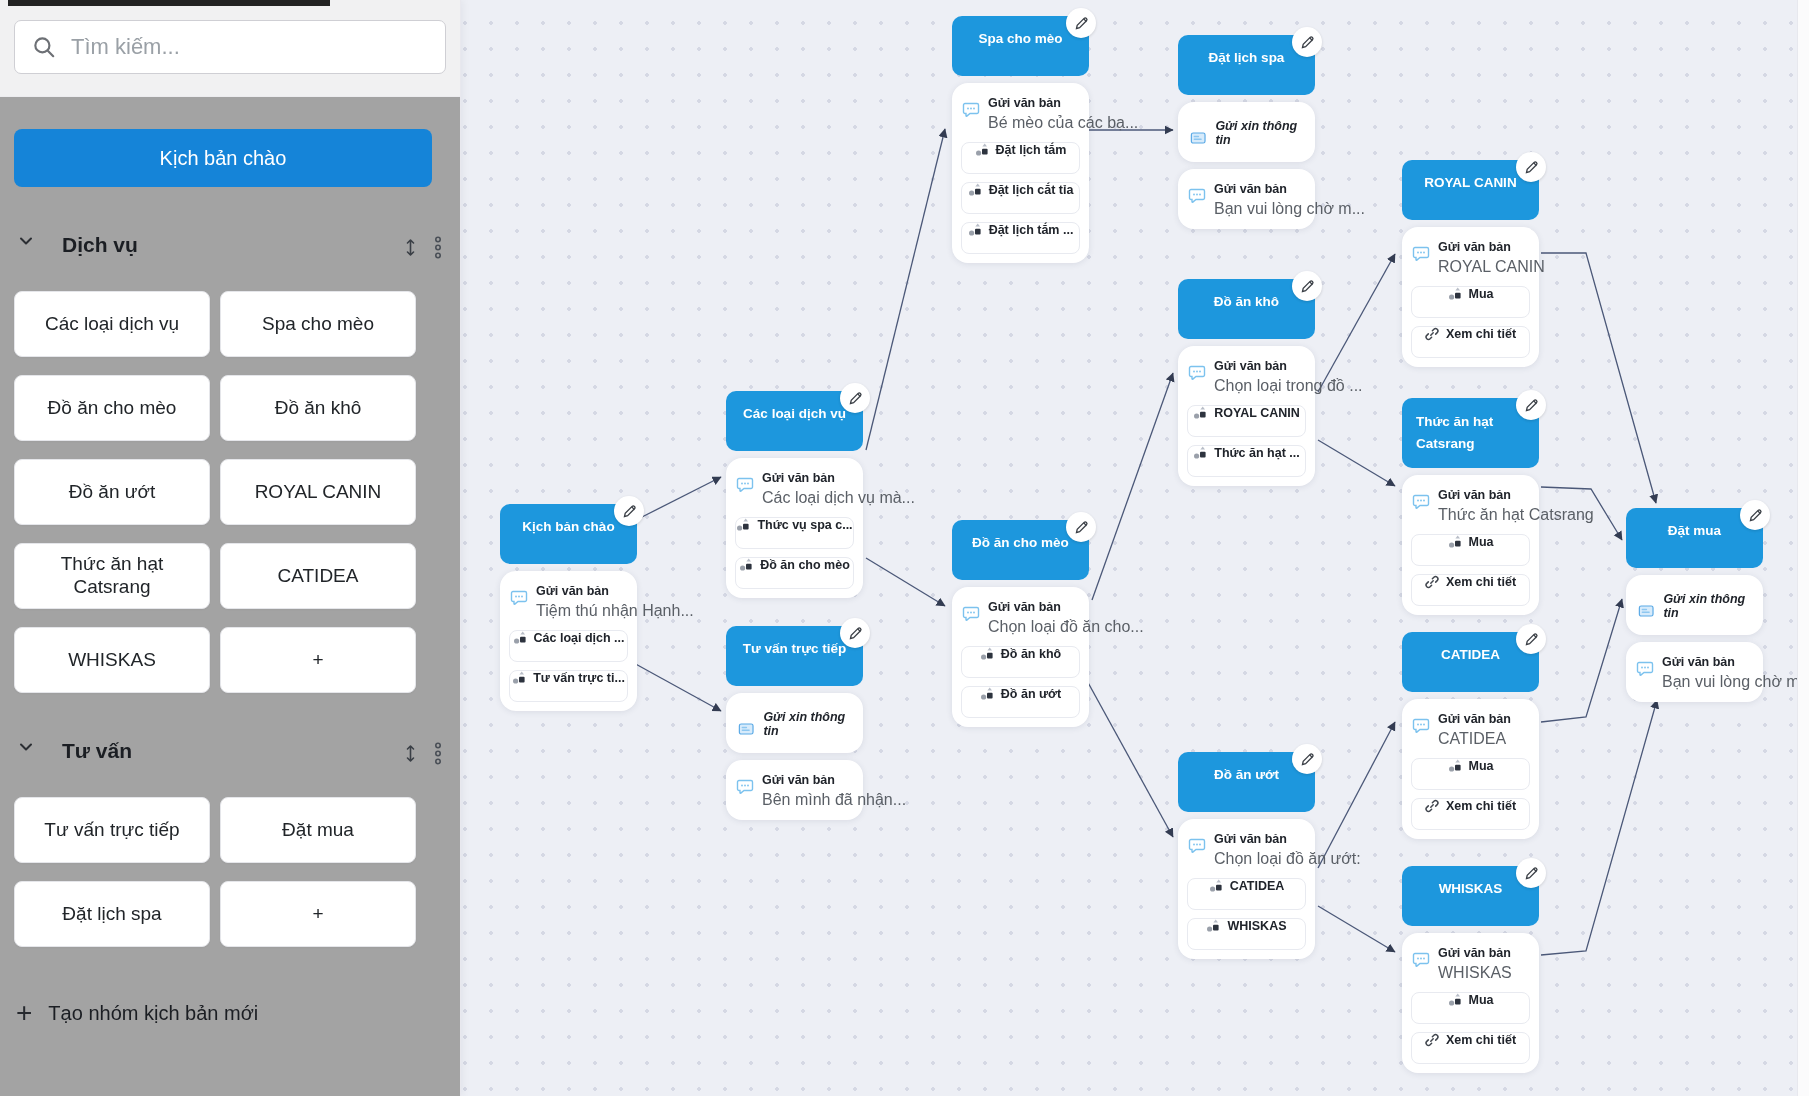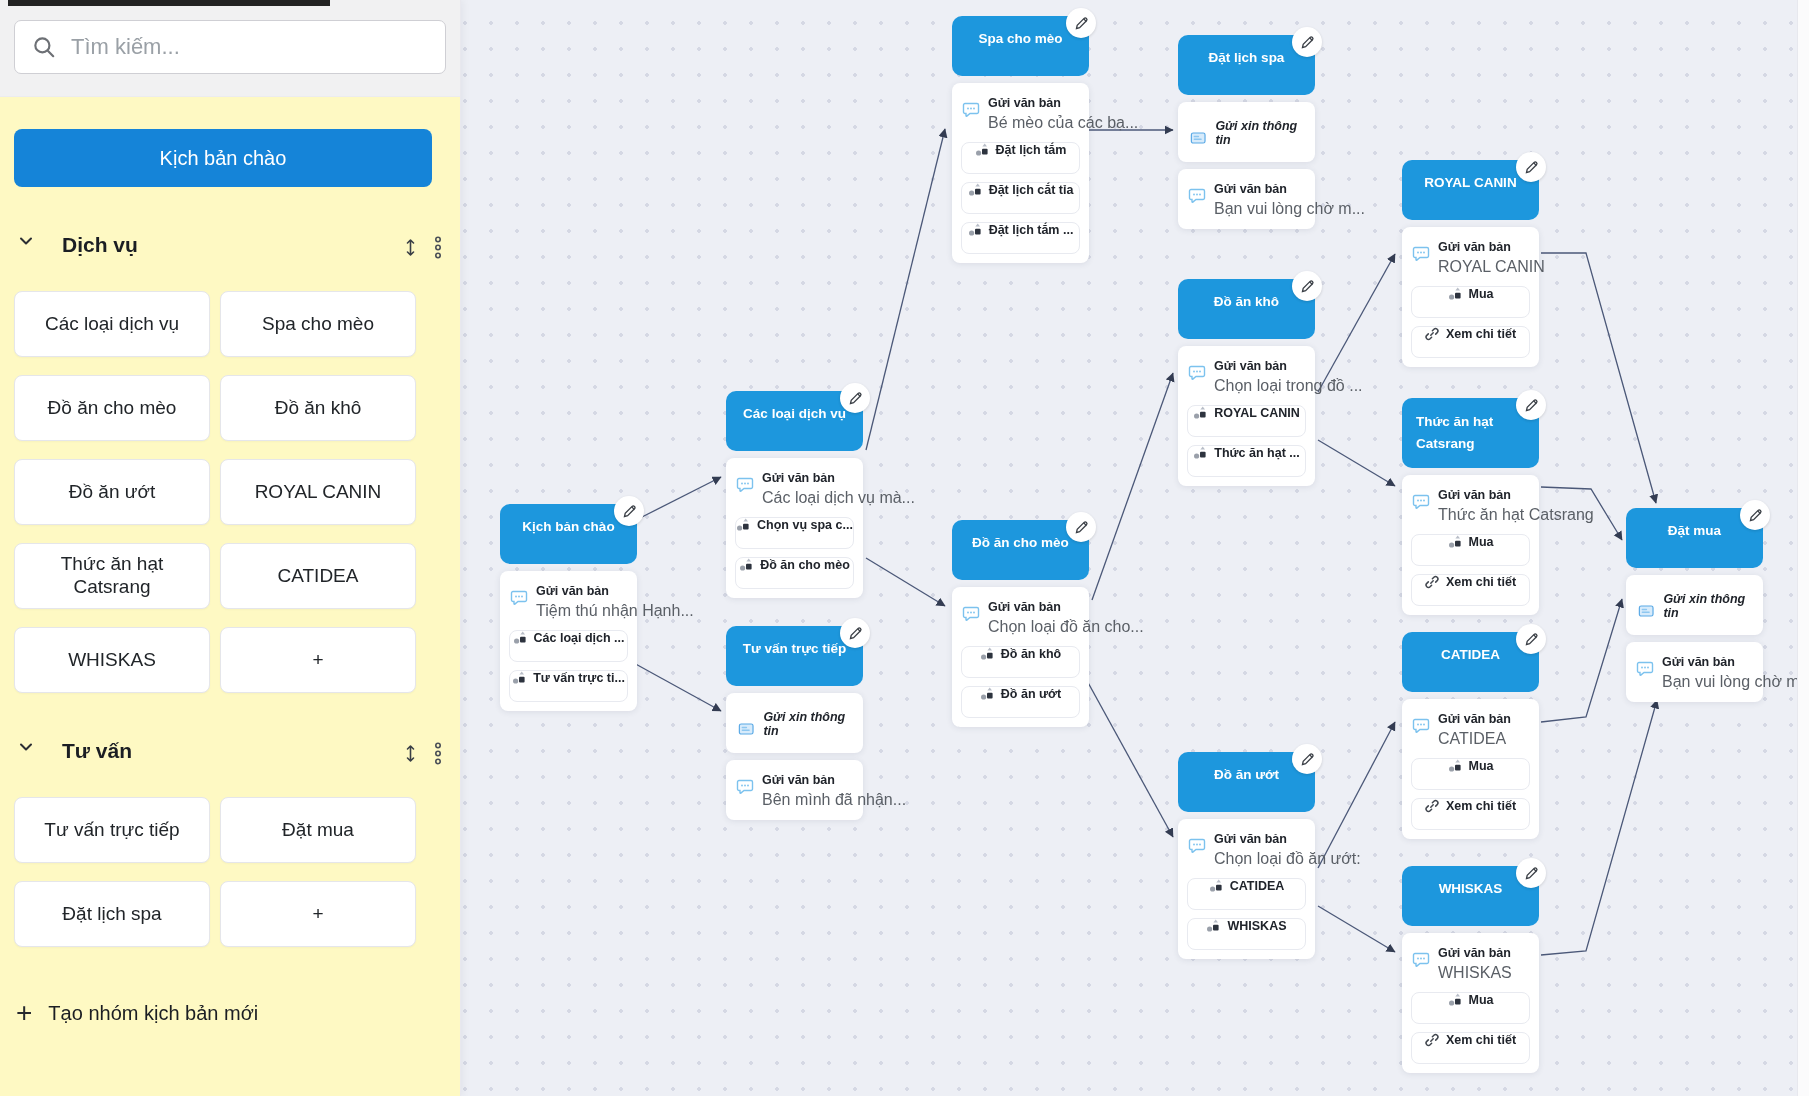--- a/index.html
+++ b/index.html
@@ -15,21 +15,21 @@
     background-image:radial-gradient(#d5d8e4 1.6px, transparent 1.8px);
     background-size:26px 26px;background-position:10px 10px;
   }
   #edges{position:absolute;inset:0;pointer-events:none;}
   
   .top-strip{position:absolute;left:8px;top:0;width:322px;height:6px;background:#232323;z-index:40;}
   
   .right-strip{position:absolute;right:0;top:0;width:11px;height:100%;background:#fbfbfc;border-left:1px solid #e7e8ee;z-index:30;}
   
   .sidebar{
-    position:absolute;left:0;top:0;width:460px;height:1096px;background:#fef9c3;
+    position:absolute;left:0;top:0;width:460px;height:1096px;background:#a3a3a3;
     border-right:1px solid #e8e8ee;box-shadow:2px 0 8px rgba(20,20,40,.05);z-index:20;
   }
   .search-area{background:#f1f1f2;padding:20px 14px 22px;border-bottom:1px solid #ececef;}
   .search-box{display:flex;align-items:center;gap:12px;background:#fff;border:1px solid #cfcfd4;border-radius:7px;height:52px;padding:0 16px;}
   .search-box input{border:none;outline:none;font-size:22px;color:#3c4043;flex:1;font-family:inherit;background:transparent;}
   .search-box input::placeholder{color:#9aa0a6;}
   .tabs{display:flex;gap:11px;padding:32px 28px 0 14px;}
   .tab{flex:1;height:58px;border-radius:8px;font-size:20px;font-family:inherit;display:flex;align-items:center;justify-content:center;gap:9px;cursor:pointer;}
   .tab.active{background:#1584d8;color:#fff;border:none;font-weight:400;}
   .tab.plain{background:#fff;color:#26292e;border:1px solid #e7e8ea;box-shadow:0 1px 3px rgba(0,0,0,.07);}
@@ -42,21 +42,21 @@
   .ghicon{display:flex;align-items:center;justify-content:center;width:28px;height:28px;cursor:pointer;}
   .btn-grid{display:grid;grid-template-columns:1fr 1fr;gap:18px 10px;margin:18px 44px 0 14px;}
   .sbtn{min-height:56px;background:#fff;border:1px solid #e5e6ea;border-radius:8px;font-size:19px;color:#212529;display:flex;align-items:center;justify-content:center;text-align:center;line-height:1.2;padding:4px 8px;cursor:pointer;box-shadow:0 1px 2px rgba(0,0,0,.03);}
   .create-row{display:flex;align-items:center;gap:16px;margin:52px 0 0 16px;font-size:20px;color:#1b1e23;font-weight:500;cursor:pointer;}
   .create-row .plus{font-size:28px;font-weight:400;color:#26292e;line-height:1;}
   
   .node{position:absolute;width:137px;z-index:10;}
   .nhead{position:relative;background:#1d97dd;border-radius:10px;color:#fff;font-size:13.5px;font-weight:bold;min-height:60px;text-align:center;padding:15px 10px 0;box-sizing:border-box;cursor:grab;}
   .nhead.left{text-align:left;padding:13px 10px 0 14px;min-height:70px;line-height:1.65;}
   .pencil{position:absolute;top:-8px;right:-7px;width:30px;height:30px;background:#fff;border-radius:50%;display:flex;align-items:center;justify-content:center;box-shadow:0 1px 3px rgba(0,0,0,.14);cursor:pointer;}
-  .ncard{background:#fff;border-radius:8px;margin-top:7px;padding:9px 8px 1px;box-shadow:0 1px 6px rgba(40,50,80,.10);}
+  .ncard{background:#fff;border-radius:16px;margin-top:7px;padding:9px 8px 1px;box-shadow:0 1px 6px rgba(40,50,80,.10);}
   .item-text{display:flex;gap:8px;align-items:flex-start;padding:4px 0 10px 2px;}
   .item-text .ic{margin-top:5px;flex:0 0 auto;}
   .it-title{font-size:12.5px;font-weight:bold;color:#20242b;}
   .it-sub{font-size:16px;color:#5a5f66;margin-top:4px;white-space:nowrap;}
   .item-info{display:flex;gap:9px;align-items:flex-end;padding:8px 0 14px 4px;font-style:italic;}
   .item-info .it-title{font-size:12.5px;}
   .opt{display:flex;align-items:flex-start;justify-content:center;gap:7px;height:30px;border:1px solid #e8eaf0;border-radius:8px;margin:0 1px 8px;font-size:12.5px;font-weight:bold;color:#20242b;background:#fff;cursor:pointer;}
 </style>
 </head>
 <body>
@@ -142,21 +142,21 @@
               <div class="it-title">Gửi văn bản</div>
       <div class="it-sub">Các loại dịch vụ mà...</div>
             </div>
     </div>
           <div class="opt">
             <svg width="14" height="14" viewBox="0 0 14 14">
               <polygon points="7.4,3.4 9.7,0.6 12,3.4" fill="#b8bdc7"></polygon>
               <circle cx="3.6" cy="10" r="2.6" fill="#9aa0aa"></circle>
               <rect x="7" y="5.8" width="5.6" height="5.6" rx="1" fill="#2d333e"></rect>
             </svg>
-            <span>Chọn vụ spa c...</span>
+            <span>Thức vụ spa c...</span>
           </div>
           <div class="opt">
             <svg width="14" height="14" viewBox="0 0 14 14">
               <polygon points="7.4,3.4 9.7,0.6 12,3.4" fill="#b8bdc7"></polygon>
               <circle cx="3.6" cy="10" r="2.6" fill="#9aa0aa"></circle>
               <rect x="7" y="5.8" width="5.6" height="5.6" rx="1" fill="#2d333e"></rect>
             </svg>
             <span>Đồ ăn cho mèo</span>
           </div>
         </div>

